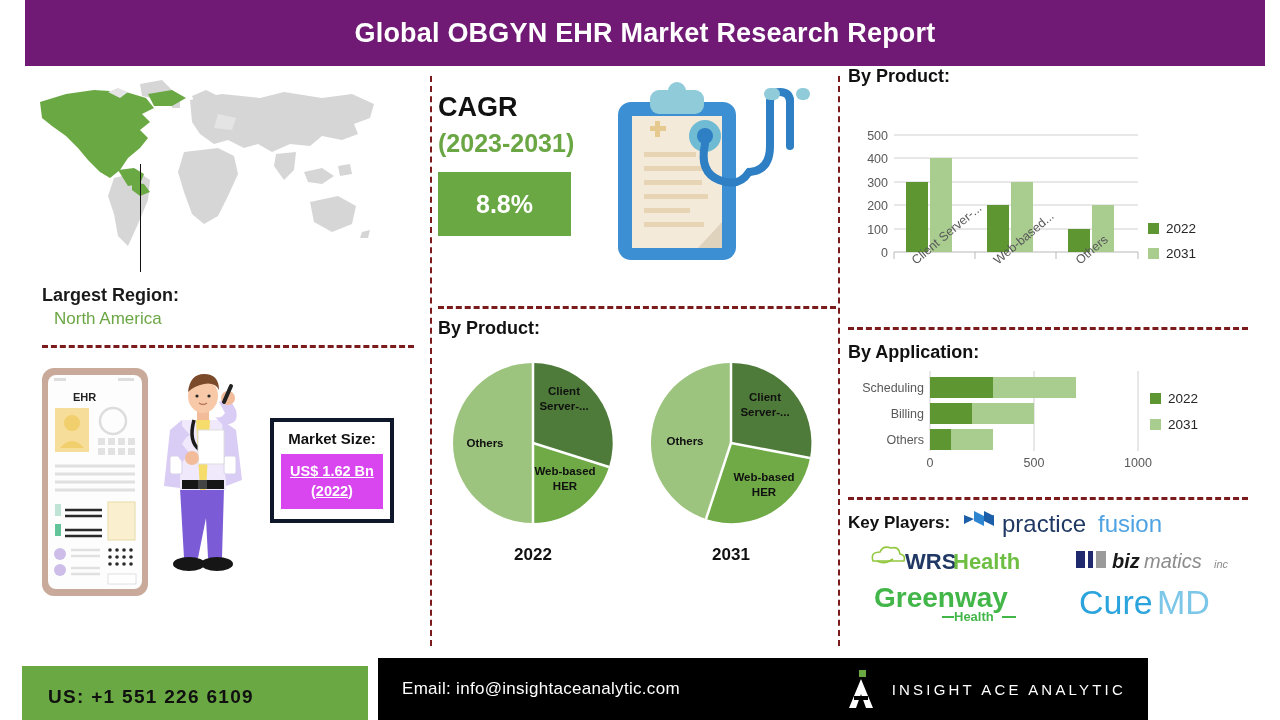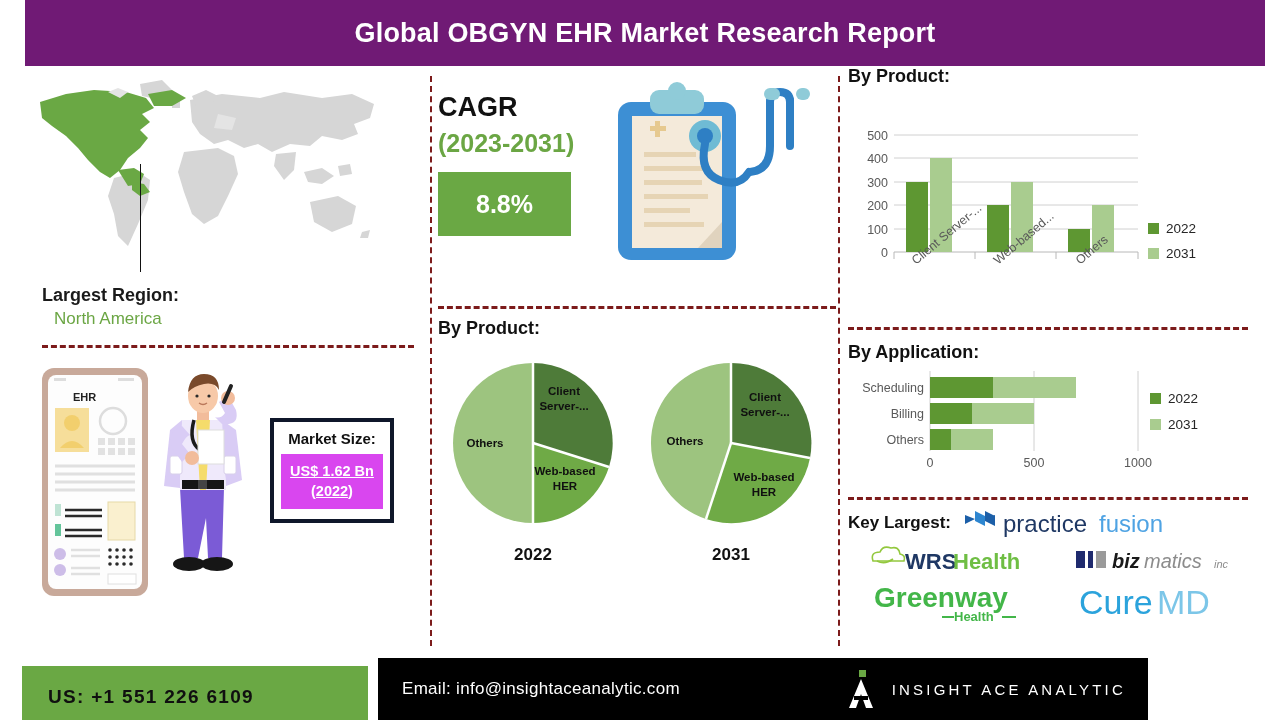--- a/index.html
+++ b/index.html
@@ -464,21 +464,21 @@
         <rect x="302" y="30" width="11" height="11" fill="#5e9732"></rect>
         <text class="legend-text" x="320" y="40">2022</text>
         <rect x="302" y="56" width="11" height="11" fill="#a9cc8f"></rect>
         <text class="legend-text" x="320" y="66">2031</text>
       </svg>
     </div>
 
     <hr class="hdash right-divider">
 
     <div class="key-players-row">
-      <div class="kp-label">Key Largest:</div>
+      <div class="kp-label">Key Players:</div>
 
       <svg width="222" height="32" viewBox="0 0 222 32" style="margin-left:10px;">
         <g fill="#1C5FA8">
           <path d="M4 8 L14 12 L4 17 Z"></path>
           <path d="M34 8 L24 12 L34 17 Z"></path>
           <path d="M14 4 L24 9 L24 19 L14 14 Z" fill="#2E86D0"></path>
           <path d="M24 4 L34 9 L34 19 L24 14 Z" fill="#1C5FA8"></path>
         </g>
         <text x="42" y="25" font-family="Liberation Sans, sans-serif" font-size="24" fill="#1F3864">practice</text>
         <text x="138" y="25" font-family="Liberation Sans, sans-serif" font-size="24" fill="#4FA3E3">fusion</text>

